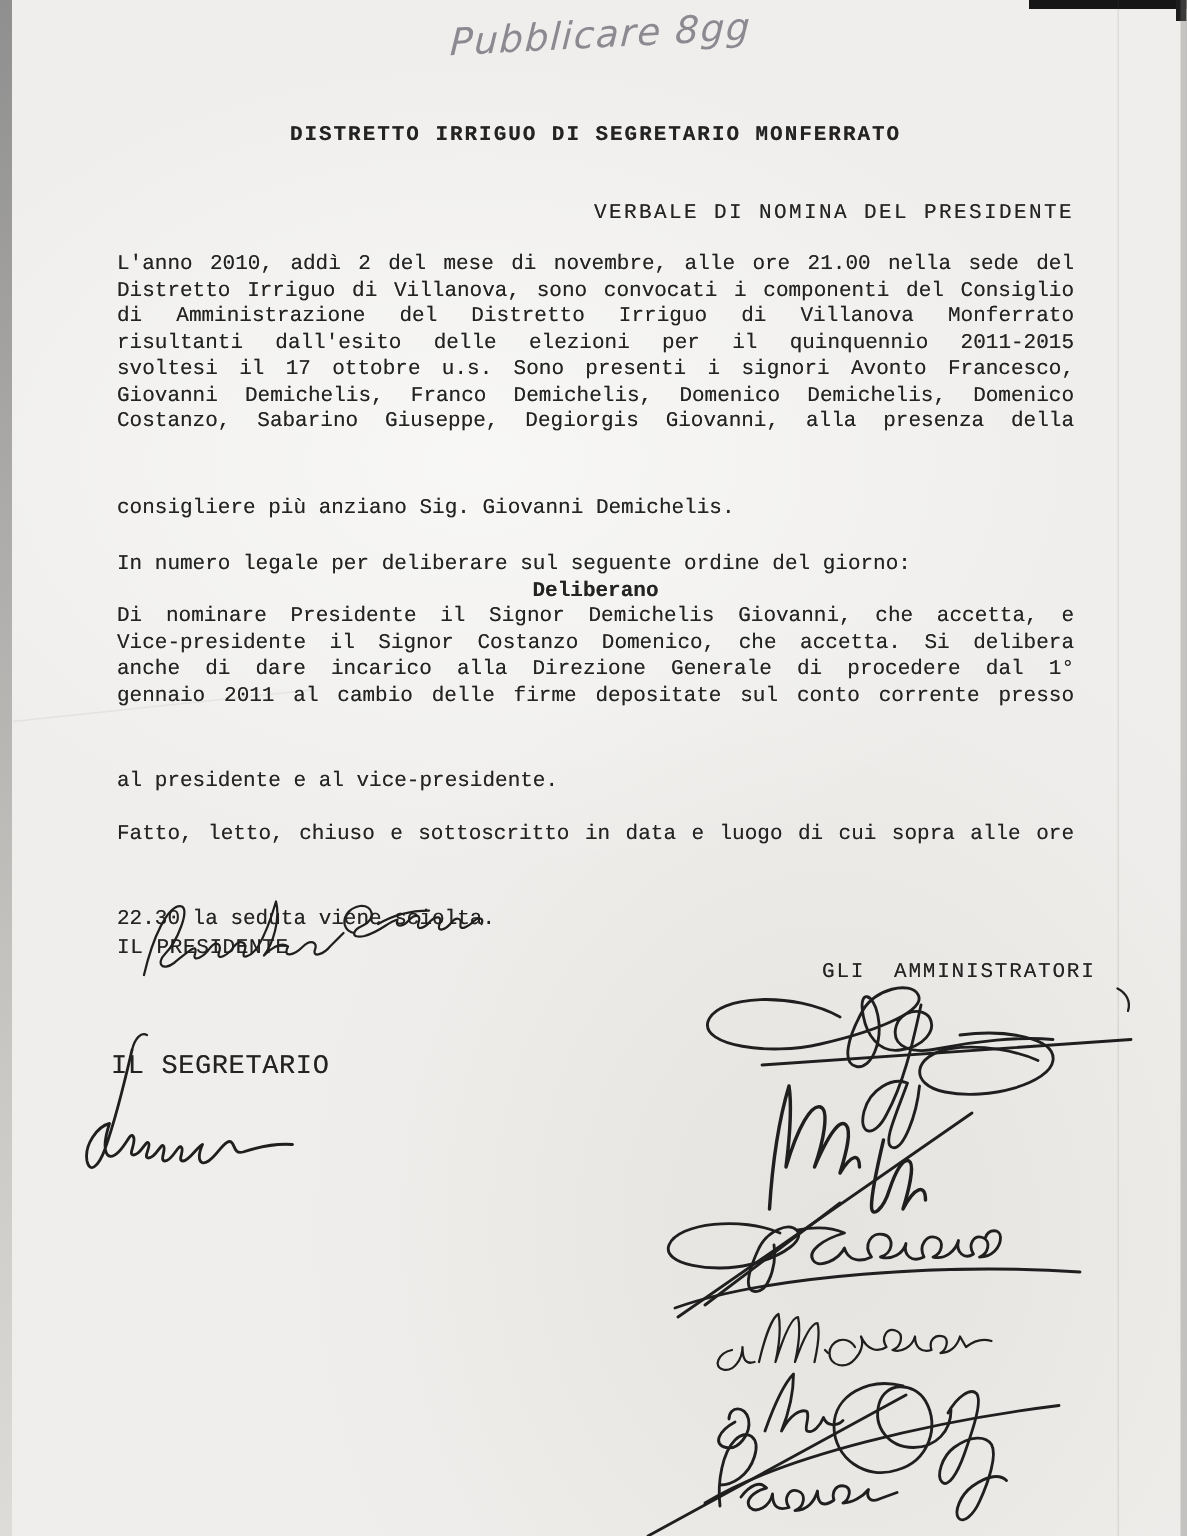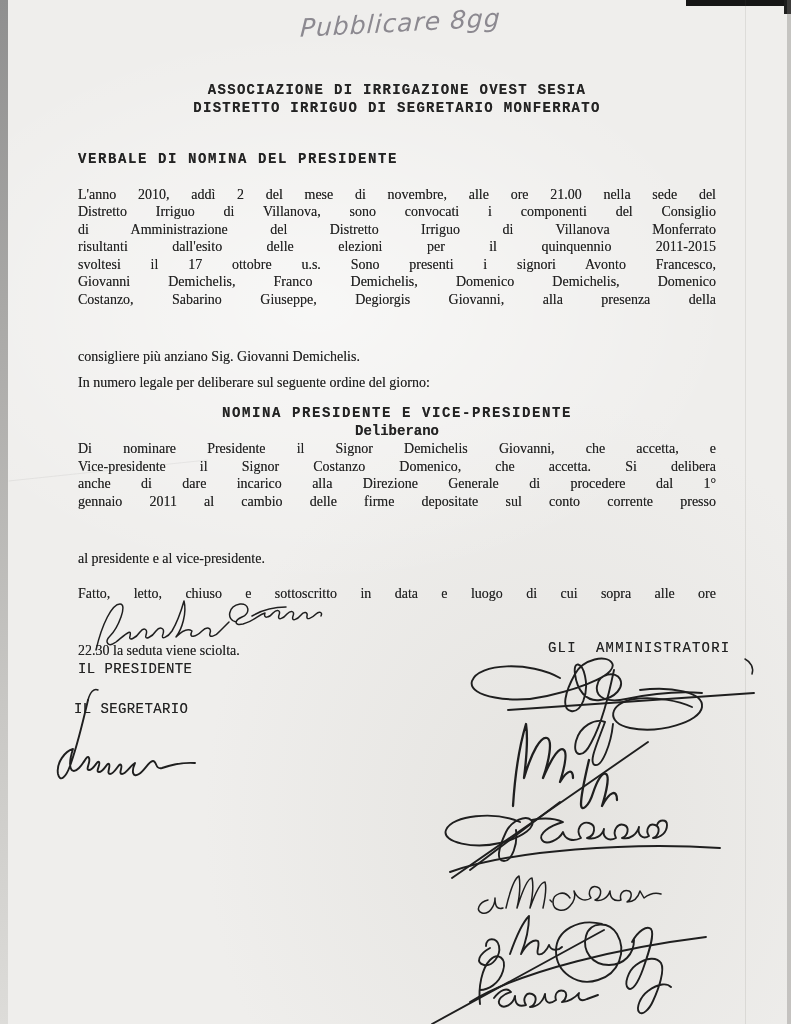--- a/index.html
+++ b/index.html
@@ -35,33 +35,33 @@
 
   
   .doc{
     position:absolute;left:78px;top:82px;width:638px;
     font-size:14px;line-height:17.5px;
     text-shadow:0 0 .4px rgba(30,30,30,.55);
   }
   .center{text-align:center;}
   .bold{font-weight:bold;}
   .org{font-weight:bold;letter-spacing:1.3px;text-align:center;}
-  .doc-title{font-weight:bold;letter-spacing:1.6px;text-align:left;margin-top:34px;}
+  .doc-title{font-weight:normal;letter-spacing:1.6px;text-align:right;margin-top:34px;}
   .sec-heading{font-weight:bold;letter-spacing:1.6px;text-align:center;margin-top:14px;}
-  .para{margin:0;font-family:Liberation Serif, serif;}
+  .para{margin:0;}
   .p1{margin-top:17px;}
-  .single{margin-top:8px;}
+  .single{margin-top:20px;}
   .p5{margin-top:17px;}
   .tline{text-align:justify;text-align-last:justify;white-space:normal;}
   .tline.last{text-align-last:left;margin-top:40px;}
   .sig-label{letter-spacing:.4px;}
   .label-presidente{margin-top:1px;}
   .label-gli{position:absolute;left:548px;top:640px;font-size:14px;letter-spacing:1.2px;white-space:pre;
     text-shadow:0 0 .4px rgba(30,30,30,.55);}
-  .label-segretario{position:absolute;left:74px;top:701px;font-size:14px;letter-spacing:.4px;
+  .label-segretario{position:absolute;left:74px;top:701px;font-size:18px;letter-spacing:.4px;
     text-shadow:0 0 .4px rgba(30,30,30,.55);}
 
   .sig-layer{position:absolute;left:0;top:0;width:791px;height:1024px;pointer-events:none;}
   .sig-layer path{fill:none;stroke:#1f1f1f;stroke-width:1.9;stroke-linecap:round;stroke-linejoin:round;}
   .sig-layer .thin{stroke-width:1.5;}
   .sig-layer .fat{stroke-width:2.3;}
 </style>
 </head>
 <body>
 
@@ -71,40 +71,38 @@
   <div class="edge-top-right"></div>
   <div class="corner-right"></div>
   <div class="edge-right"></div>
   <div class="fold-line"></div>
   <div class="crease"></div>
 
   <div class="hand-note">Pubblicare 8gg</div>
 
   <div class="doc">
     <div class="org">
-      <div>ASSOCIAZIONE DI IRRIGAZIONE OVEST SESIA</div>
       <div>DISTRETTO IRRIGUO DI SEGRETARIO MONFERRATO</div>
     </div>
 
     <div class="doc-title">VERBALE DI NOMINA DEL PRESIDENTE</div>
 
     <div class="para p1">
         <div class="tline">L'anno 2010, addì 2 del mese di novembre, alle ore 21.00 nella sede del</div>
         <div class="tline">Distretto Irriguo di Villanova, sono convocati i componenti del Consiglio</div>
         <div class="tline">di Amministrazione del Distretto Irriguo di Villanova Monferrato</div>
         <div class="tline">risultanti dall'esito delle elezioni per il quinquennio 2011-2015</div>
         <div class="tline">svoltesi il 17 ottobre u.s. Sono presenti i signori Avonto Francesco,</div>
         <div class="tline">Giovanni Demichelis, Franco Demichelis, Domenico Demichelis, Domenico</div>
         <div class="tline">Costanzo, Sabarino Giuseppe, Degiorgis Giovanni, alla presenza della</div>
         <div class="tline last">consigliere più anziano Sig. Giovanni Demichelis.</div>
       </div>
 
     <div class="para single">In numero legale per deliberare sul seguente ordine del giorno:</div>
 
-    <div class="sec-heading">NOMINA PRESIDENTE E VICE-PRESIDENTE</div>
 
 
     <div class="center bold">Deliberano</div>
 
     <div class="para">
         <div class="tline">Di nominare Presidente il Signor Demichelis Giovanni, che accetta, e</div>
         <div class="tline">Vice-presidente il Signor Costanzo Domenico, che accetta. Si delibera</div>
         <div class="tline">anche di dare incarico alla Direzione Generale di procedere dal 1°</div>
         <div class="tline">gennaio 2011 al cambio delle firme depositate sul conto corrente presso</div>
         <div class="tline last">al presidente e al vice-presidente.</div>

